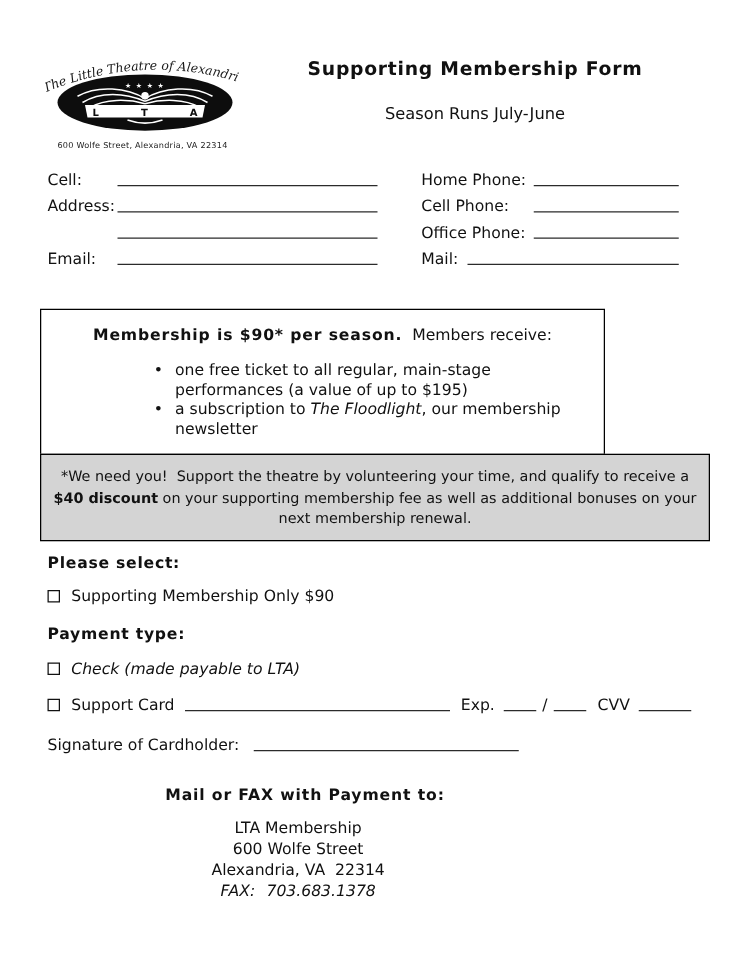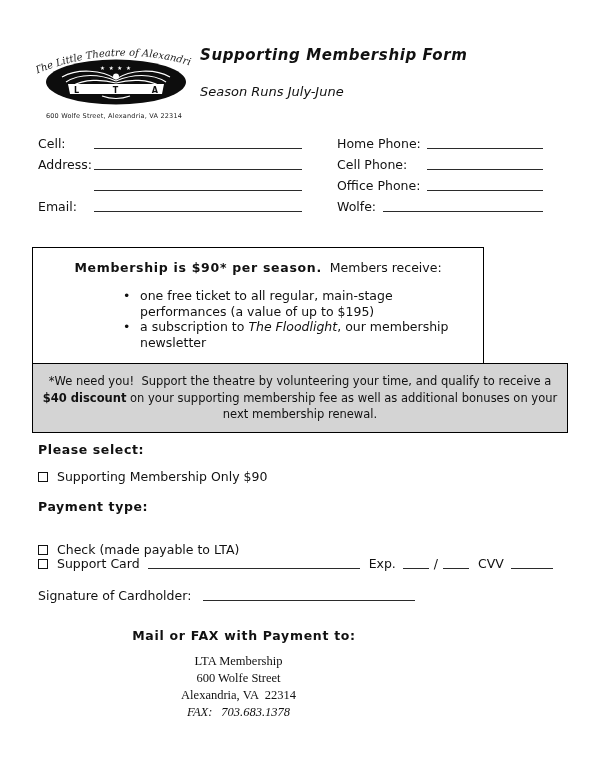--- a/index.html
+++ b/index.html
@@ -6,21 +6,21 @@
   .page{
     position:relative;width:600px;height:776px;background:#fff;
     font-family:"DejaVu Sans","Liberation Sans",sans-serif;color:#111;
     overflow:hidden;
   }
   
   .logo{position:absolute;left:36px;top:32px;width:156px;text-align:center;}
   .logo-script{font-family:"DejaVu Serif","Liberation Serif",serif;font-style:italic;font-size:10px;fill:#1a1a1a;}
   .logo-addr{font-size:6.5px;letter-spacing:.2px;color:#222;margin-top:2px;white-space:nowrap;}
   
-  .title-block{position:absolute;left:200px;top:46px;width:360px;font-style:italic;}
+  .title-block{position:absolute;left:200px;top:46px;width:360px;text-align:center;}
   .form-title{font-weight:bold;font-size:15px;letter-spacing:.6px;}
   .form-subtitle{font-size:13px;margin-top:20px;}
   
   .contact-left{position:absolute;left:38px;top:130px;width:264px;}
   .contact-right{position:absolute;left:337px;top:130px;width:206px;}
   .frow{display:flex;align-items:flex-end;height:21px;font-size:12.5px;}
   .frow .lbl{white-space:nowrap;flex-shrink:0;}
   .contact-left .lbl{width:56px;}
   .contact-right .lbl{width:90px;}
   .contact-right .lbl.auto{width:auto;padding-right:7px;}
@@ -49,21 +49,21 @@
   .opt-row{display:flex;align-items:center;gap:9px;font-size:12.5px;}
   .cb{width:10px;height:10px;box-sizing:border-box;border:1.5px solid #111;background:#fff;flex-shrink:0;}
   .credit-row{display:flex;align-items:flex-end;font-size:12.5px;width:524px;}
   .credit-row .cb{margin-bottom:2px;}
   .uline{border-bottom:1.5px solid #2b2b2b;height:1px;margin-bottom:2px;}
   .sig-row{display:flex;align-items:flex-end;font-size:12.5px;width:420px;}
   
   .footer-heading{position:absolute;left:0;top:628px;width:488px;text-align:center;
     font-weight:bold;font-size:12.5px;letter-spacing:.7px;}
   .footer-address{position:absolute;left:0;top:653px;width:477px;text-align:center;
-    font-size:12.5px;line-height:17px;font-family:Liberation Serif, serif;}
+    font-size:12.5px;line-height:17px;}
   .city{white-space:pre;}
   .fax-line{font-style:italic;}
   .fax-num{margin-left:9px;}
 </style>
 </head>
 <body>
 
 <div class="page">
 
   <div class="logo">
@@ -123,21 +123,21 @@
     </div>
     <div class="frow">
       <span class="lbl">Cell Phone:</span>
       <span class="fline"></span>
     </div>
     <div class="frow">
       <span class="lbl">Office Phone:</span>
       <span class="fline"></span>
     </div>
     <div class="frow">
-      <span class="lbl auto">Wolfe:</span>
+      <span class="lbl auto">Mail:</span>
       <span class="fline"></span>
     </div>
   </div>
 
   <div class="info-box">
     <div class="box-heading"><span class="bh-bold">Membership is $90* per season.</span><span>  Members receive:</span></div>
     <div class="bullets">
       <div class="bullet">
         <span class="dot">•</span>
         <span class="btext">one free ticket to all regular, main-stage performances (a value of up to $195)</span>
@@ -157,21 +157,21 @@
 
   <div class="abs b-head" style="top:442px;">Please select:</div>
 
   <div class="abs opt-row" style="top:469px;">
     <span class="cb"></span>
     <span>Supporting Membership Only $90</span>
   </div>
 
   <div class="abs b-head" style="top:499px;">Payment type:</div>
 
-  <div class="abs opt-row" style="top:542px;">
+  <div class="abs opt-row" style="top:527px;font-style:italic;">
     <span class="cb"></span>
     <span>Check (made payable to LTA)</span>
   </div>
 
   <div class="abs credit-row" style="top:556px;">
     <span class="cb"></span>
     <span style="margin-left:9px;">Support Card</span>
     <span class="uline" style="width:212px;margin-left:8px;"></span>
     <span style="margin-left:9px;">Exp.</span>
     <span class="uline" style="width:26px;margin-left:7px;"></span>

